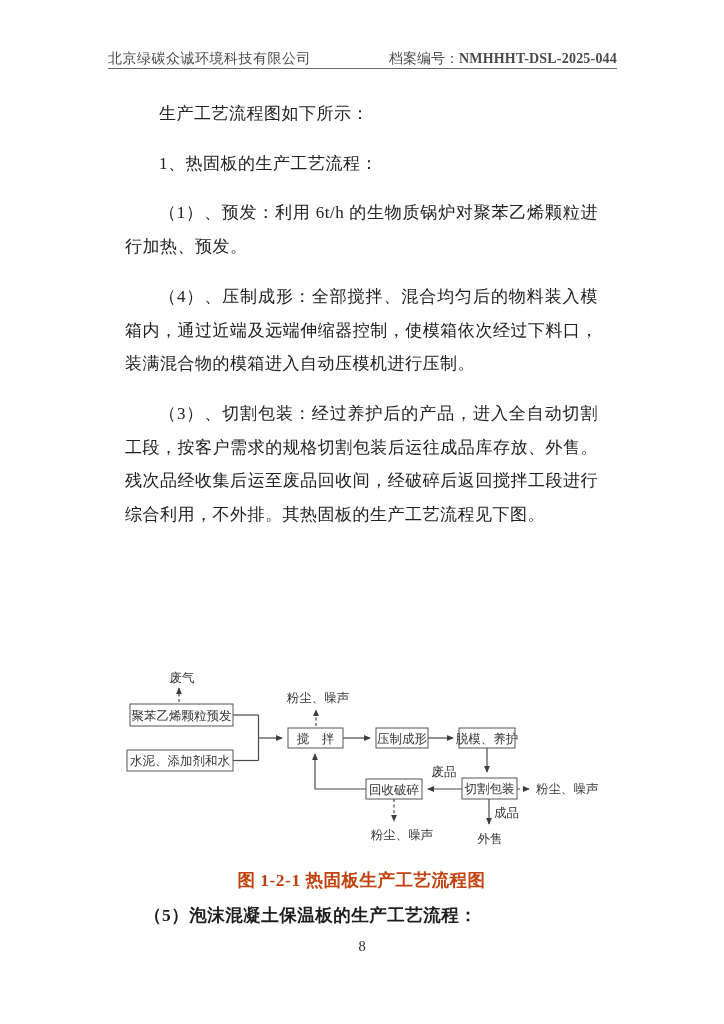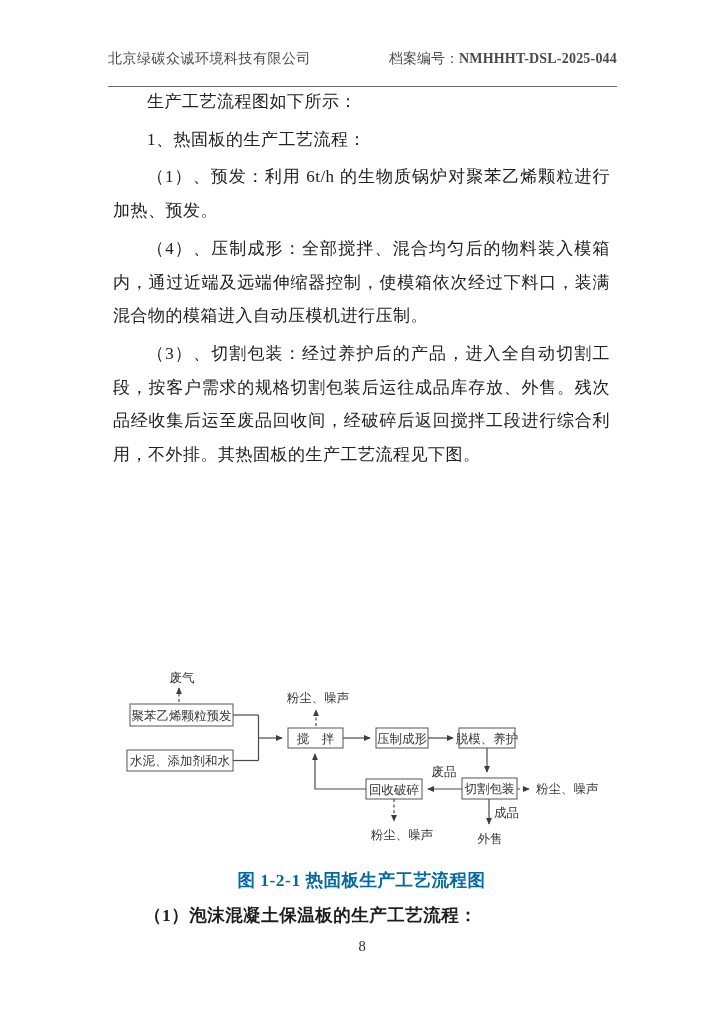--- a/index.html
+++ b/index.html
@@ -11,50 +11,50 @@
     position: relative;
     overflow: hidden;
   }
   .page { position: absolute; inset: 0; background: #ffffff; }
 
   
   .header {
     position: absolute; left: 108px; top: 50px; width: 509px; height: 18px;
     font-size: 14px; color: #4a4a4a;
     border-bottom: 1.5px solid #6a6a6a;
-    padding-bottom: 18px;
+    padding-bottom: 0;
     display: flex; justify-content: space-between; align-items: flex-end;
   }
   .header .company { letter-spacing: 0.5px; }
   .header .docnum .num { font-weight: bold; letter-spacing: 0.2px; text-align: right; }
 
   
   .body-text {
     position: absolute; left: 109px; top: 81px; width: 505px;
     font-size: 17px; line-height: 33.7px;
     text-align: justify; text-align-last: left;
     color: #212121;
   }
-  .body-text p { margin: 4px; text-indent: 2em; letter-spacing: 0.5px; }
+  .body-text p { margin: 16px; text-indent: 2em; letter-spacing: 0.5px; }
 
   
   .diagram { position: absolute; left: 105px; top: 660px; width: 515px; height: 195px; }
   .diagram svg { display: block; }
   .diagram text {
     font-family: "Liberation Serif", "DejaVu Serif", serif;
     font-size: 12.5px; fill: #333333;
   }
   .diagram rect { fill: #ffffff; stroke: #555555; stroke-width: 1; }
   .conn { stroke: #4a4a4a; stroke-width: 1.2; fill: none; }
   .dashed { stroke-dasharray: 3,2.6; }
 
   
   .caption {
     position: absolute; left: 109px; top: 868px; width: 505px;
-    text-align: center; font-weight: bold; font-size: 17.5px; color: #0369a1;
+    text-align: center; font-weight: bold; font-size: 17.5px; color: #c2410c;
     letter-spacing: 0.5px;
   }
   .next-heading {
     position: absolute; left: 109px; top: 903px; width: 505px; margin: 0;
     text-indent: 2em; font-weight: bold; font-size: 17.5px; color: #1d1d1d;
     letter-spacing: 0.5px;
   }
   .page-number {
     position: absolute; left: 0; top: 938px; width: 724px;
     text-align: center; font-size: 14.5px; color: #2b2b3a;
@@ -136,17 +136,17 @@
         <text x="297" y="179" text-anchor="middle">粉尘、噪声</text>
         <text x="339" y="116" text-anchor="middle">废品</text>
         <text x="389" y="157" text-anchor="start">成品</text>
         <text x="385" y="183" text-anchor="middle">外售</text>
       </g>
     </svg>
   </div>
 
   <div class="caption">图 1-2-1 热固板生产工艺流程图</div>
 
-  <p class="next-heading">（1）泡沫混凝土保温板的生产工艺流程：</p>
+  <p class="next-heading">（5）泡沫混凝土保温板的生产工艺流程：</p>
 
   <div class="page-number">8</div>
 
 </div>
 
 </body></html>

